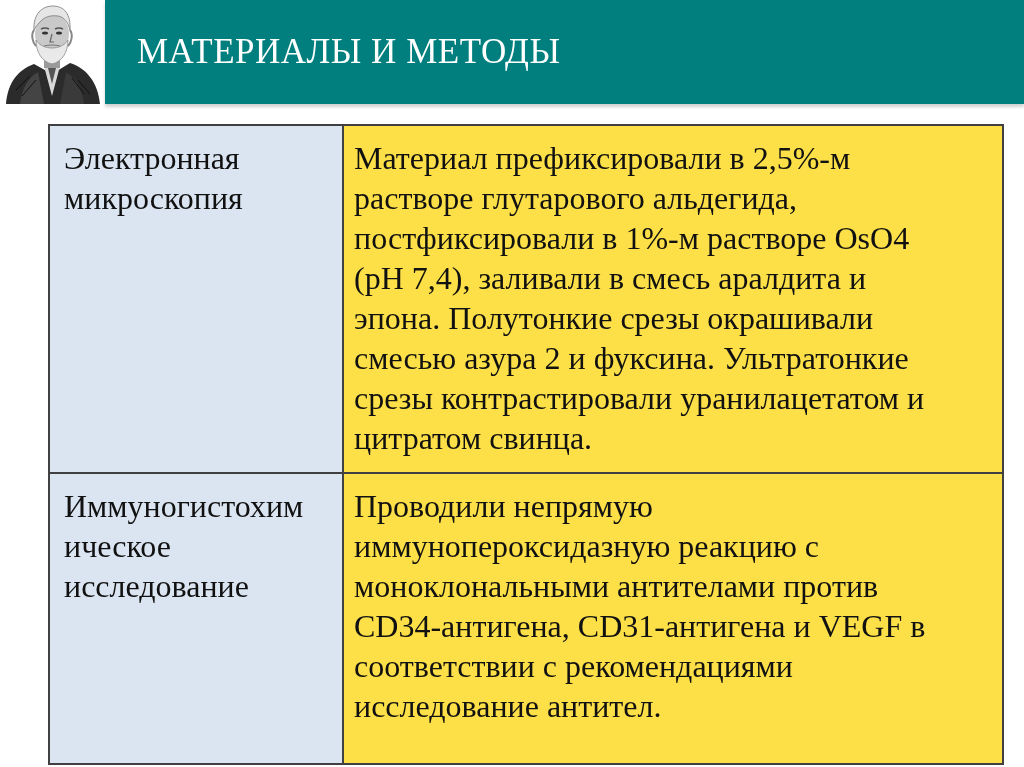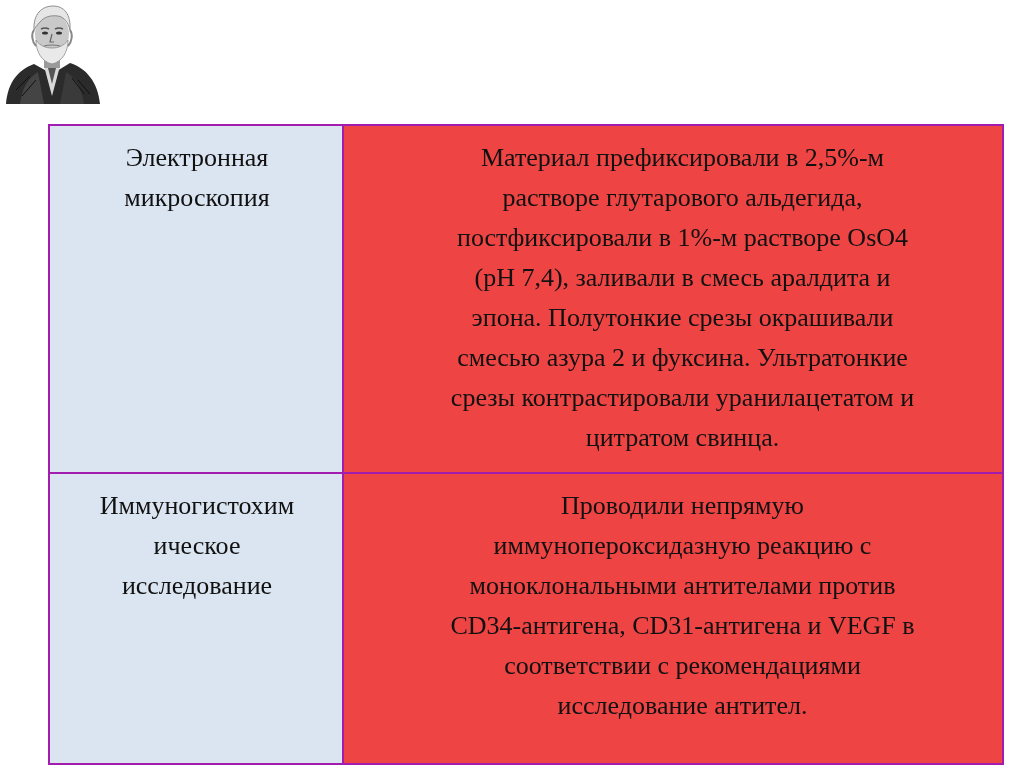--- a/index.html
+++ b/index.html
@@ -49,35 +49,33 @@
     .methods-table {
       position: absolute;
       left: 48px;
       top: 124px;
       width: 956px;
       height: 631px;
       border-collapse: collapse;
       table-layout: fixed;
     }
     .methods-table td {
-      border: 2px solid #a21caf;
+      border: 2px solid #404040;
       vertical-align: top;
       padding: 0;
       color: #111111;
-      font-size: 26px;
+      font-size: 32px;
       line-height: 40px;
-      text-align: center;
     }
     .methods-table td.method {
       width: 292px;
       background: #dbe5f1;
     }
     .methods-table td.desc {
-      background: #ef4444;
-      padding-left: 29px;
+      background: #fde047;
     }
     .cell-text {
       display: block;
       padding: 12px 12px 14px 14px;
       white-space: pre-line;
     }
     .desc .cell-text {
       padding-left: 10px;
       padding-right: 20px;
     }
@@ -115,20 +113,23 @@
 
       <path d="M52 34 L50 42 L54 42" stroke="#666" stroke-width="1.2" fill="none"></path>
 
       <path d="M36 40 C36 52 42 62 52 64 C62 62 68 52 68 40 C64 46 58 48 52 48 C46 48 40 46 36 40 Z" fill="#e9e9e9" stroke="#8a8a8a" stroke-width="0.8"></path>
       <path d="M44 46 Q52 44 60 46" stroke="#777" stroke-width="1.2" fill="none"></path>
 
       <path d="M16 90 L30 76 M22 96 L36 80 M78 80 L90 94 M72 78 L84 94" stroke="#111" stroke-width="1"></path>
     </svg>
   </div>
 
+  <div class="header-bar">
+    <div class="header-title">МАТЕРИАЛЫ И МЕТОДЫ</div>
+  </div>
 
   <table class="methods-table">
     <tbody>
       <tr class="row-1">
         <td class="method">
           <span class="cell-text">Электронная
 микроскопия</span>
         </td>
         <td class="desc">
           <span class="cell-text">Материал префиксировали в 2,5%-м

